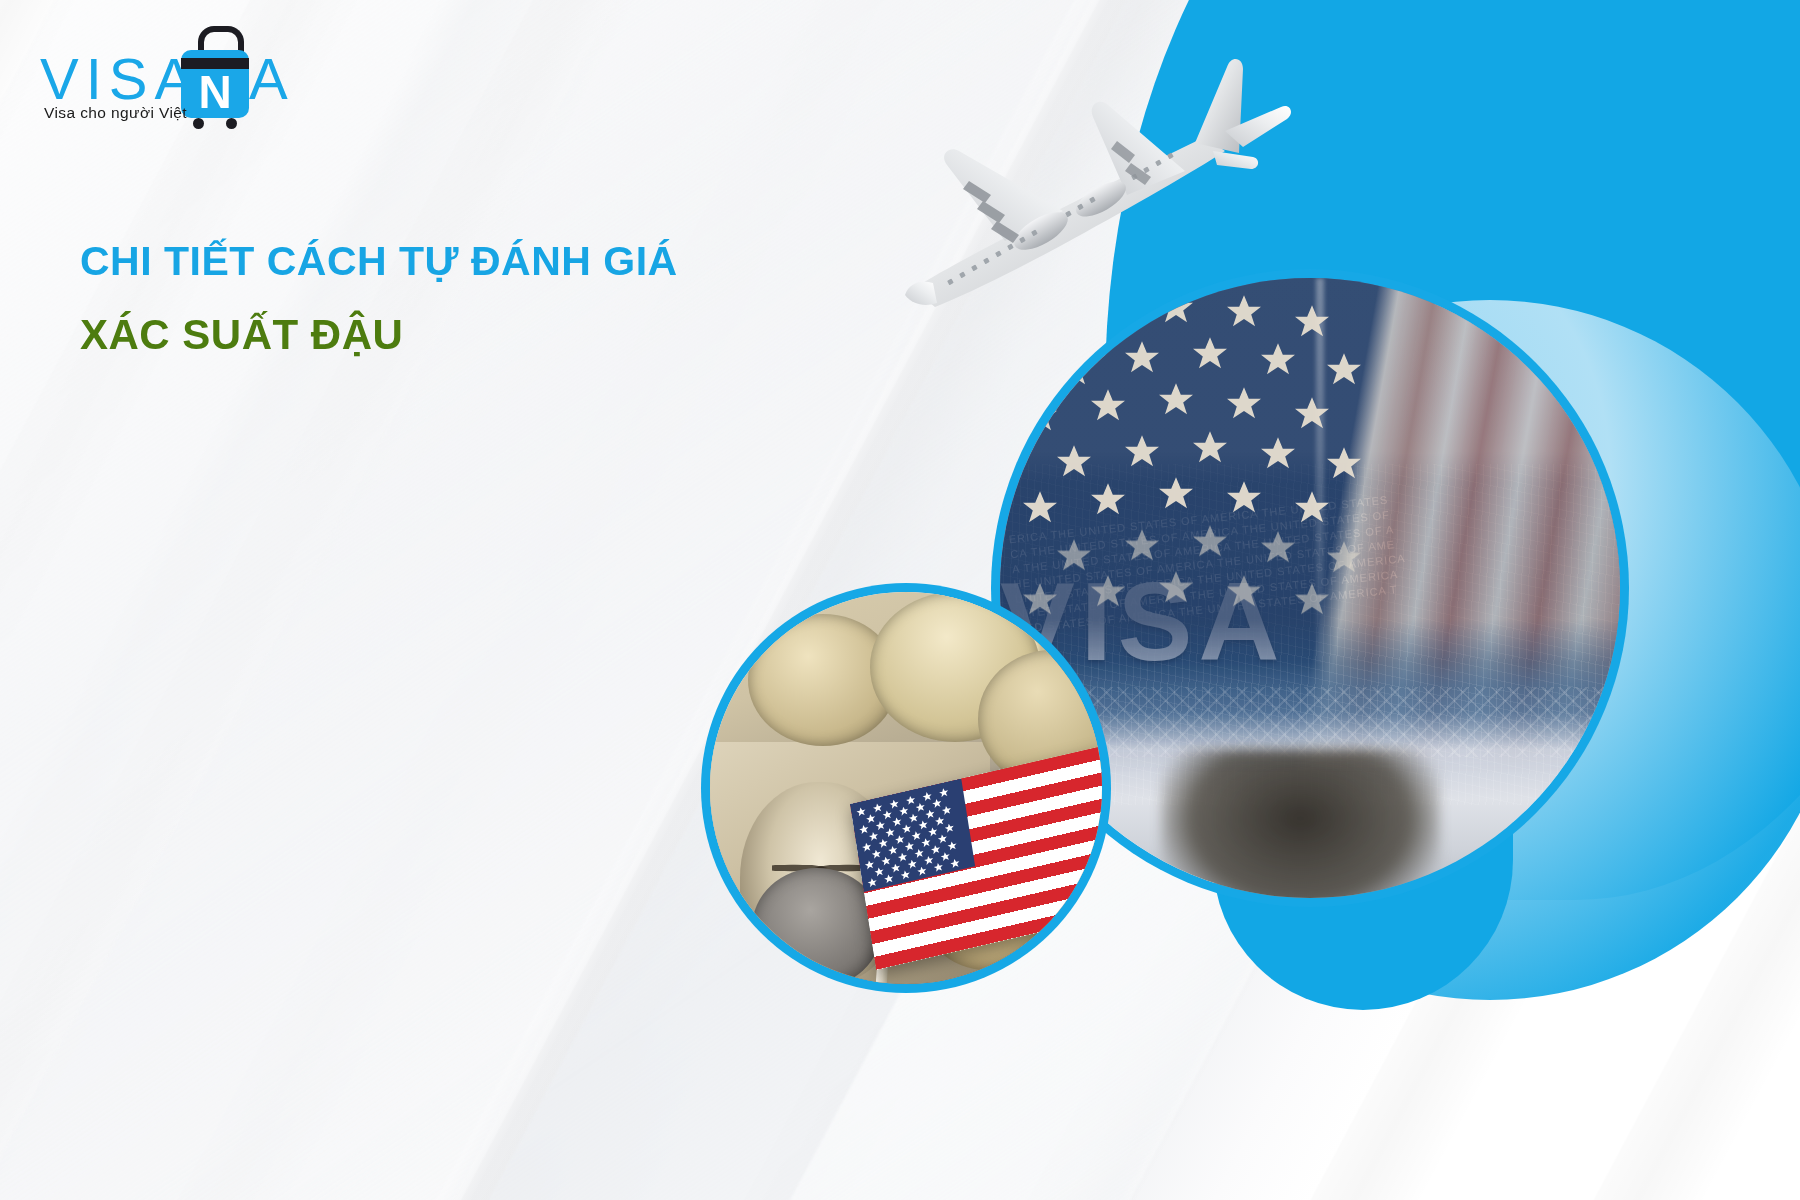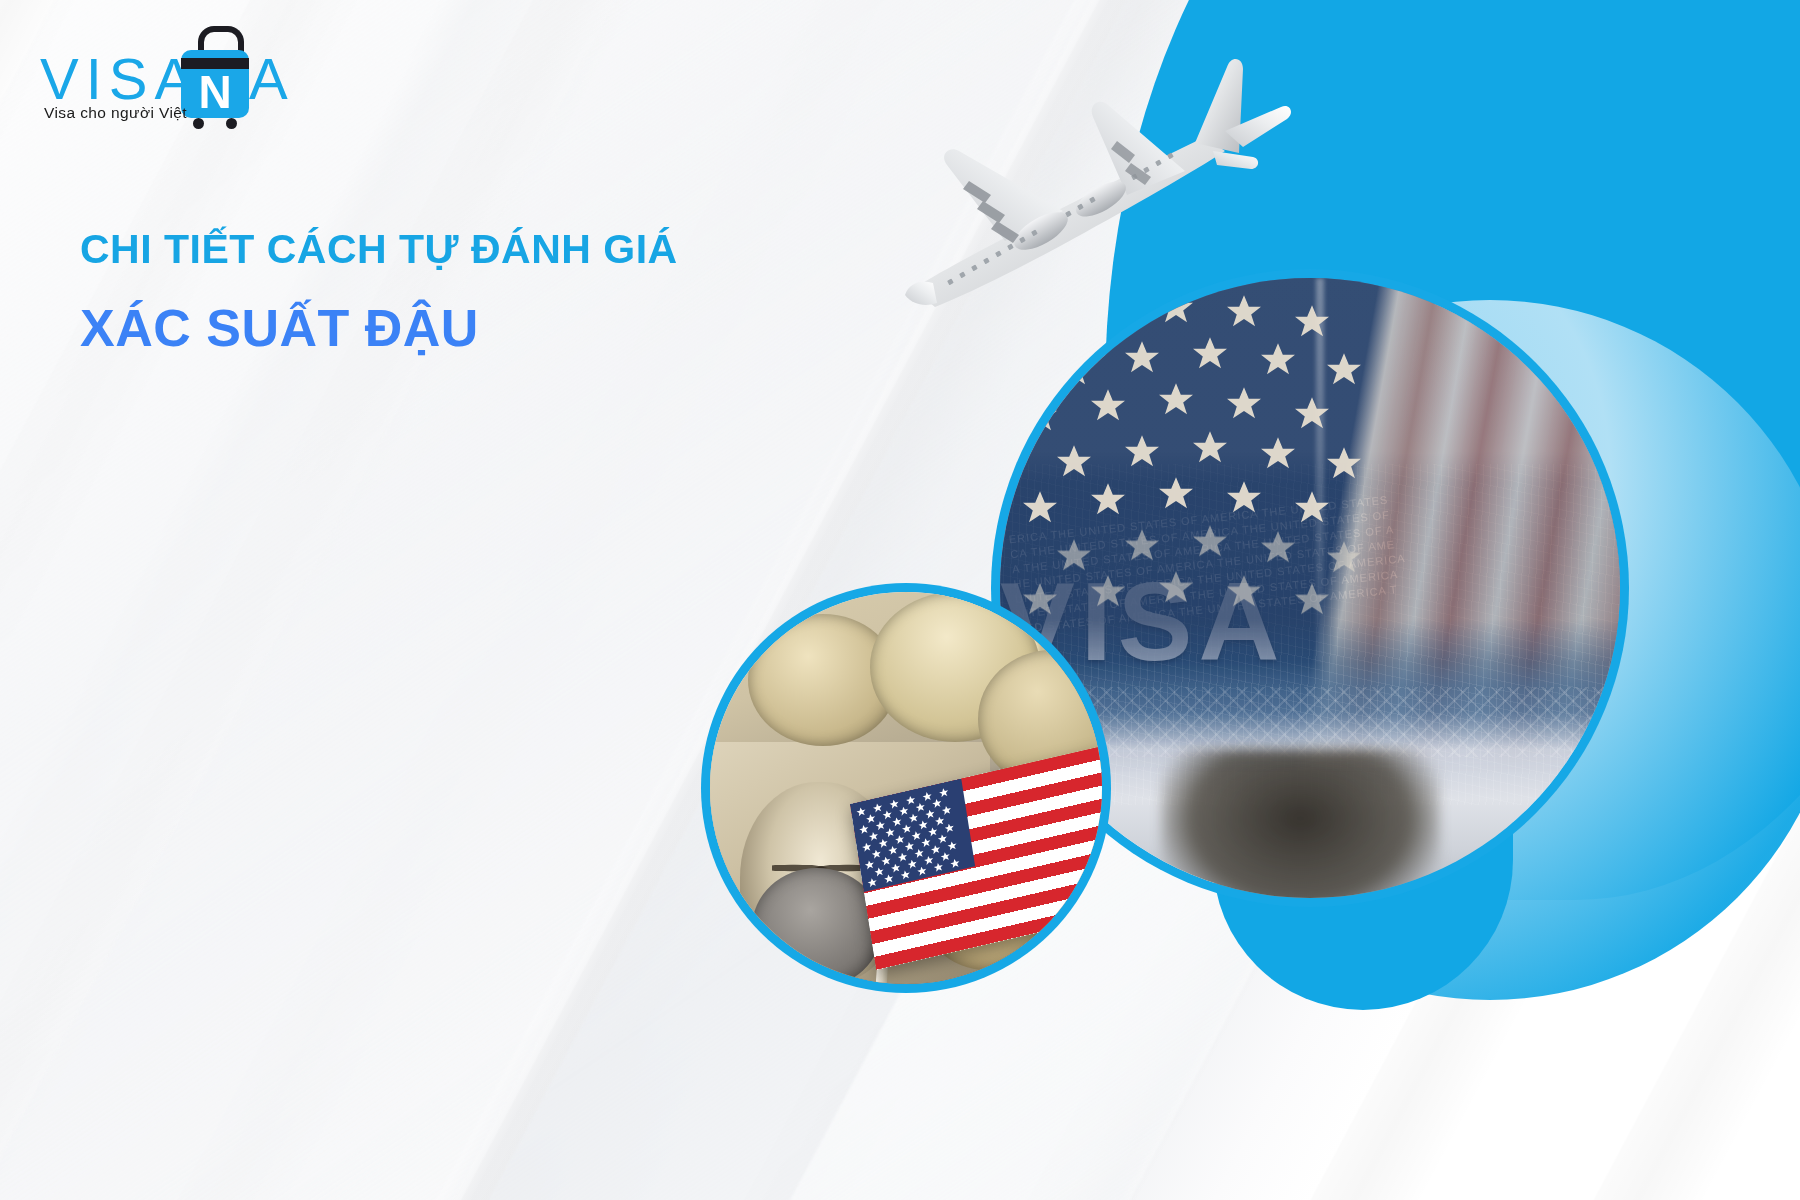--- a/index.html
+++ b/index.html
@@ -91,34 +91,34 @@
   .sc-N {
     position: absolute; left: 5px; top: 40px; width: 68px; height: 52px;
     color: #ffffff; font-size: 46px; font-weight: 700; text-align: center;
     line-height: 52px; letter-spacing: 0;
   }
   .sc-wheel { position: absolute; top: 92px; width: 11px; height: 11px; background: #1c1c22; border-radius: 50%; }
   .sc-wheel.w1 { left: 17px; }
   .sc-wheel.w2 { left: 50px; }
 
   
-  .headline-block { position: absolute; left: 80px; top: 228px; width: 760px; }
+  .headline-block { position: absolute; left: 80px; top: 240px; width: 760px; }
   .headline-kicker {
     font-size: 41px;
     font-weight: 700;
     color: #17a5e4;
     letter-spacing: .5px;
     line-height: 1.05;
     white-space: nowrap;
   }
   .headline-main {
     margin-top: 28px;
-    font-size: 52px;
+    font-size: 42px;
     font-weight: 700;
-    color: #3b82f6;
+    color: #4d7c0f;
     line-height: 1.14;
     letter-spacing: .5px;
     white-space: nowrap;
   }
 
   
   .blue-blob {
     position: absolute;
     left: 1105px;
     top: -260px;

